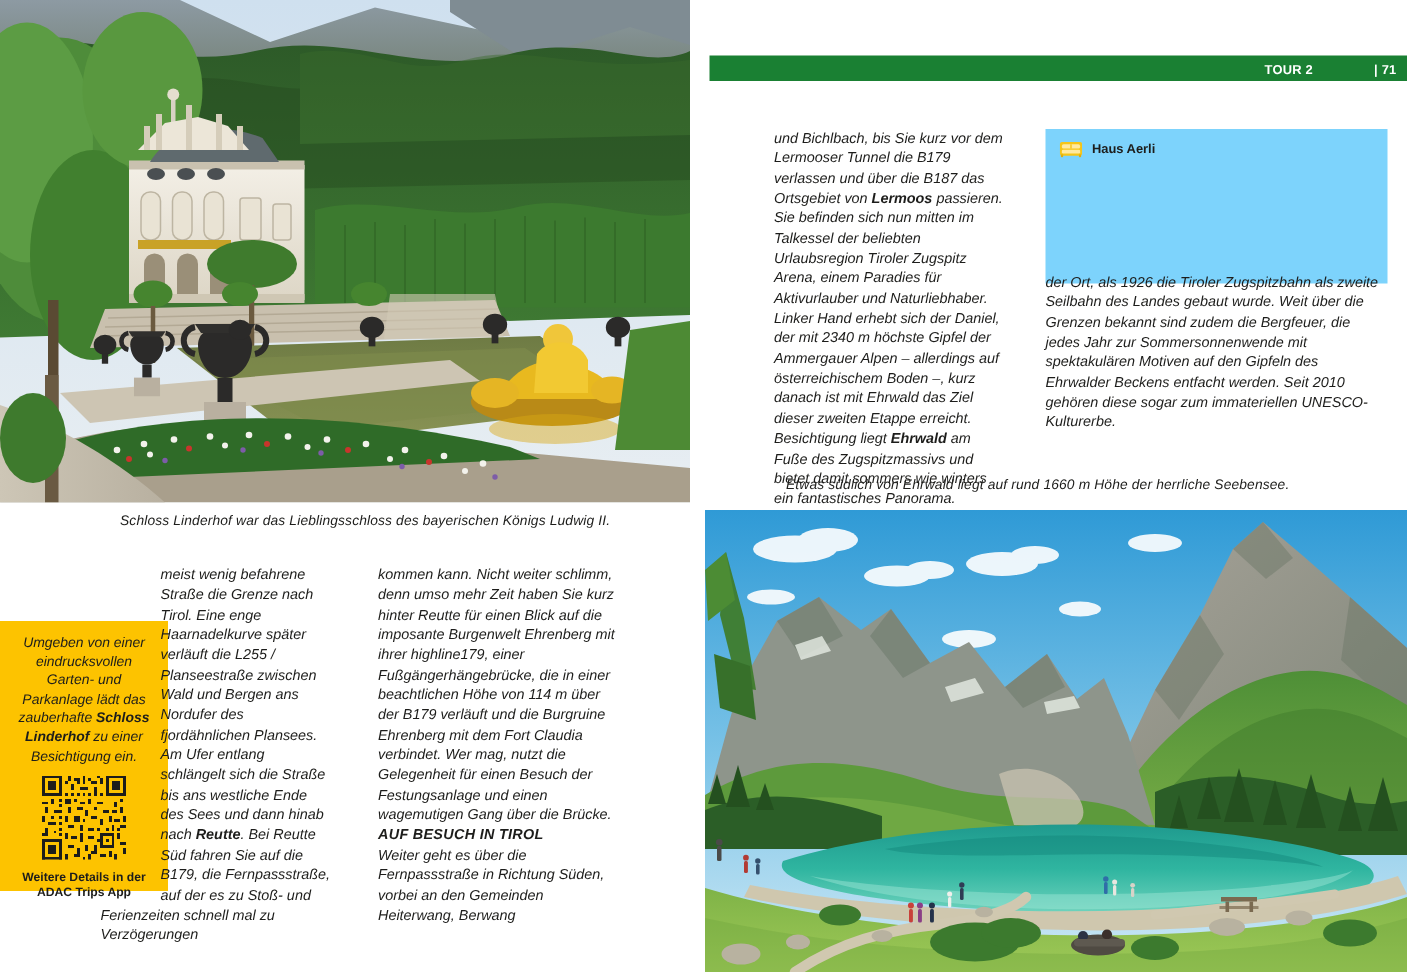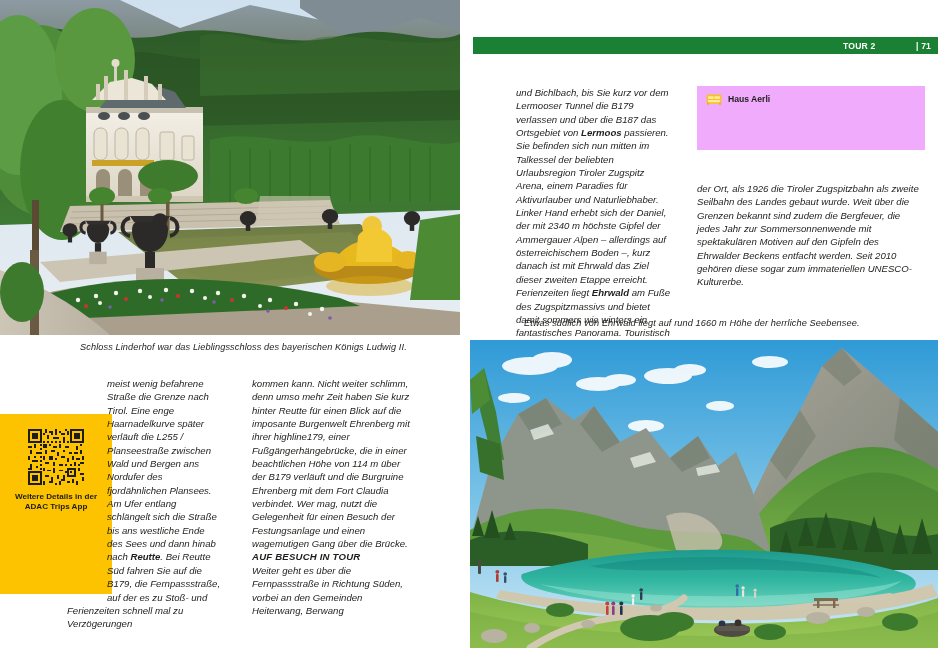--- a/index.html
+++ b/index.html
@@ -91,22 +91,22 @@
     white-space: nowrap;
   }
   .greenbar-label .b { font-weight: 700; }
   .greenbar-label .r { font-weight: 400; margin-top: 32px; }
 
   .rp-c1 { left: 516px; top: 86px; width: 156px; }
   .rp-c2 { left: 697px; top: 182px; width: 224px; }
 
   
   .infobox {
-    position: absolute; left: 697px; top: 86px; width: 228px; height: 64px;
-    background: #f0abfc;
+    position: absolute; left: 697px; top: 86px; width: 228px; height: 103px;
+    background: #7dd3fc;
     padding: 7px 2px 8px 9px;
   }
   .ib-head { display: flex; align-items: center; gap: 6px; margin-bottom: 4px; }
   .ib-title { font-size: 8.6px; font-weight: 700; color: #1d1d1b; }
   .ib-body { font-size: 8.5px; line-height: 11.4px; color: #3c3c3b; }
   .bed-icon { width: 16px; height: 12px; display: block; }
 
   .clearfix::after { content: ""; display: block; clear: both; }
 </style>
 </head>
@@ -324,20 +324,23 @@
         <path d="M0 270 C40 284 80 308 110 335 L0 335 Z" fill="url(#gravelG)"></path>
 
         <rect x="30" y="250" width="9" height="85" fill="#6a5a42"></rect>
         <ellipse cx="22" cy="292" rx="22" ry="30" fill="#3e7a2d"></ellipse>
       </svg>
     </div>
 
     <div class="caption caption-linderhof">Schloss Linderhof war das Lieblingsschloss des bayerischen Königs Ludwig II.</div>
 
     <div class="promo">
+      <div class="promo-text">
+        <span>Umgeben von einer eindrucksvollen Garten- und Parkanlage lädt das zauberhafte </span><b>Schloss Linderhof</b><span> zu einer Besichtigung ein.</span>
+      </div>
       <div class="qr-wrap">
         <svg class="qr" viewBox="0 0 29 29" shape-rendering="crispEdges">
           <rect width="29" height="29" fill="#fdc300"></rect>
           <g fill="#1d1d1b">
 
             <rect x="0" y="0" width="7" height="1"></rect>
               <rect x="0" y="6" width="7" height="1"></rect>
             <rect x="0" y="0" width="1" height="7"></rect>
               <rect x="6" y="0" width="1" height="7"></rect>
             <rect x="2" y="2" width="3" height="3"></rect>
@@ -456,36 +459,36 @@
       </div>
     </div>
 
     <div class="col lp-c1 clearfix">
       <div class="shim" style="shape-outside: inset(0); margin-top:37px; margin-right:0;"></div>
       <p><span>meist wenig befahrene Straße die Grenze nach Tirol. Eine enge Haarnadelkurve später verläuft die L255 / Planseestraße zwischen Wald und Bergen ans Nordufer des fjordähnlichen Plansees. Am Ufer entlang schlängelt sich die Straße bis ans westliche Ende des Sees und dann hinab nach </span><b>Reutte</b><span>. Bei Reutte Süd fahren Sie auf die B179, die Fernpassstraße, auf der es zu Stoß- und Ferienzeiten schnell mal zu Verzögerungen</span></p>
     </div>
 
     <div class="col lp-c2">
       <p>kommen kann. Nicht weiter schlimm, denn umso mehr Zeit haben Sie kurz hinter Reutte für einen Blick auf die imposante Burgenwelt Ehrenberg mit ihrer highline179, einer Fußgängerhängebrücke, die in einer beachtlichen Höhe von 114 m über der B179 verläuft und die Burgruine Ehrenberg mit dem Fort Claudia verbindet. Wer mag, nutzt die Gelegenheit für einen Besuch der Festungsanlage und einen wagemutigen Gang über die Brücke.</p>
-      <p class="head">AUF BESUCH IN TOUR</p>
+      <p class="head">AUF BESUCH IN TIROL</p>
       <p>Weiter geht es über die Fernpassstraße in Richtung Süden, vorbei an den Gemeinden Heiterwang, Berwang</p>
     </div>
   </div>
 
   <div class="page-right"></div>
 
   <div class="greenbar">
     <div class="greenbar-label">
       <span class="b">TOUR 2</span>&nbsp;<span class="r">Etappe 2</span>&nbsp;<span class="b">| 71</span>
     </div>
   </div>
 
   <div class="col rp-c1">
     <p><span>und Bichlbach, bis Sie kurz vor dem Lermooser Tunnel die B179 verlassen und über die B187 das Ortsgebiet von </span><b>Lermoos</b><span> passieren. Sie befinden sich nun mitten im Talkessel der beliebten Urlaubsregion Tiroler Zugspitz Arena, einem Paradies für Aktivurlauber und Naturliebhaber. Linker Hand erhebt sich der Daniel, der mit 2340 m höchste Gipfel der Ammergauer Alpen – allerdings auf österreichischem Boden –, kurz danach ist mit Ehrwald das Ziel dieser zweiten Etappe erreicht.</span></p>
-    <p><span>Ferienzeiten liegt </span><b>Ehrwald</b><span> am Fuße des Zugspitzmassivs und bietet damit sommers wie winters ein fantastisches Panorama. Touristisch relevant wurde</span></p>
+    <p><span>Besichtigung liegt </span><b>Ehrwald</b><span> am Fuße des Zugspitzmassivs und bietet damit sommers wie winters ein fantastisches Panorama. Touristisch relevant wurde</span></p>
   </div>
 
   <div class="infobox">
     <div class="ib-head">
       <svg class="bed-icon" viewBox="0 0 20 15">
         <rect x="0.8" y="2" width="18.4" height="11.5" rx="1.6" fill="#f5c518"></rect>
         <rect x="2.4" y="4" width="15.2" height="3.6" rx="1.4" fill="#ffe9a0"></rect>
         <rect x="2.4" y="8.6" width="15.2" height="3" rx="1" fill="#ffe9a0"></rect>
         <rect x="9.4" y="4" width="1.2" height="3.6" fill="#f5c518"></rect>
         <rect x="1.6" y="12.4" width="1.8" height="2.4" fill="#e0ae0c"></rect>

